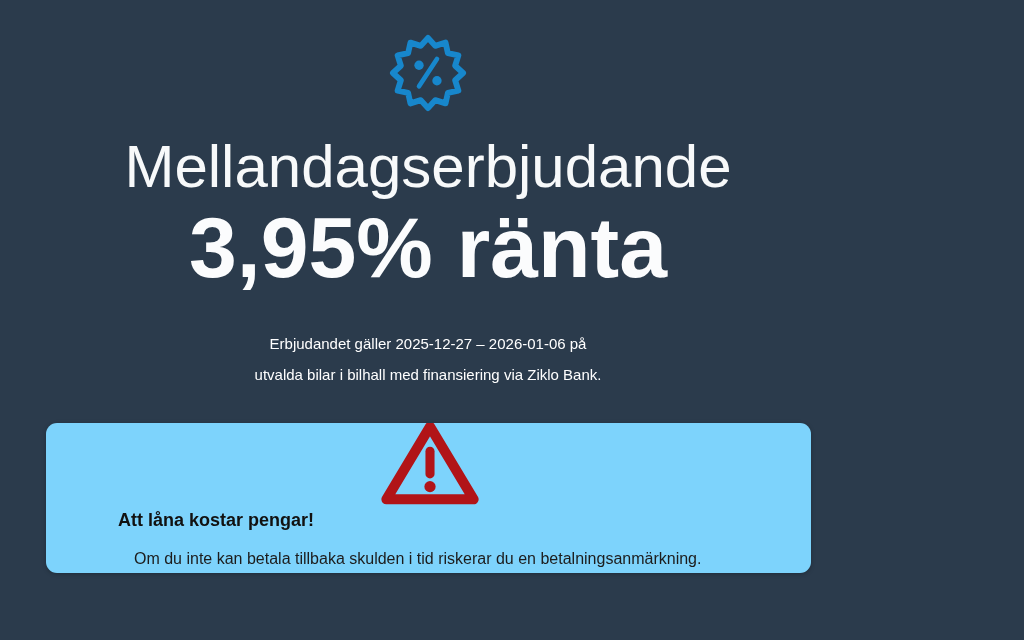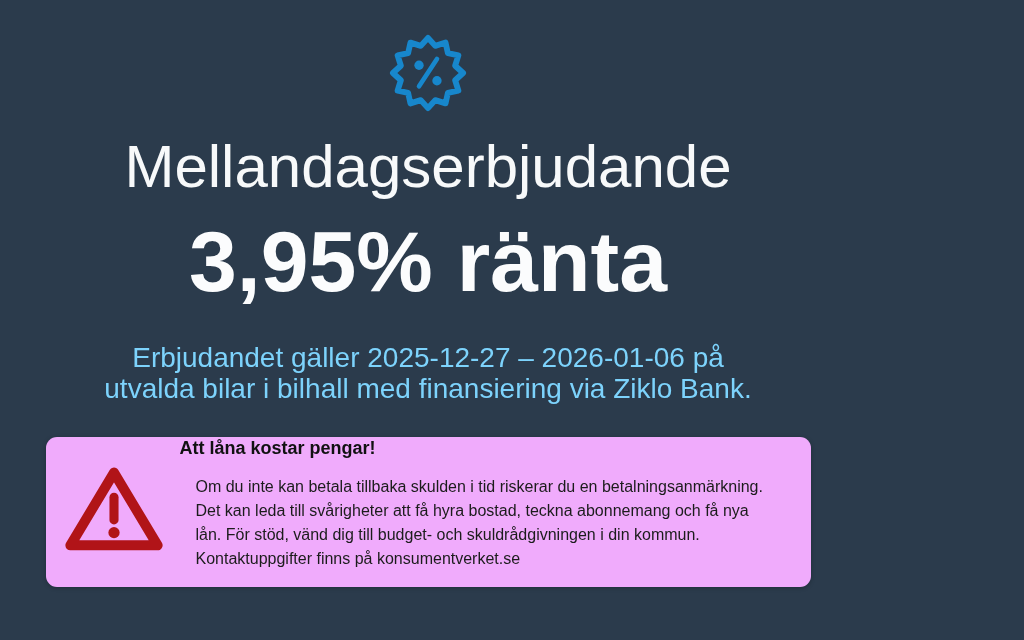--- a/index.html
+++ b/index.html
@@ -32,46 +32,45 @@
   .title {
     margin-top: 22px;
     font-size: 60px;
     font-weight: 400;
     line-height: 66px;
     color: #f7f9fa;
     letter-spacing: 0px;
     text-align: center;
   }
   .rate {
-    margin-top: 14px;
     font-size: 86px;
     font-weight: 700;
     line-height: 94px;
     color: #fbfcfd;
     text-align: center;
   }
   .subtitle {
     margin-top: 34px;
-    font-size: 28px;
+    font-size: 15px;
     font-weight: 400;
     line-height: 31px;
-    color: #7dd3fc;
+    color: #ffffff;
     text-align: center;
     white-space: pre-line;
   }
   .warning-card {
     box-sizing: border-box;
     margin-top: 33px;
     width: 765px;
     height: 150px;
-    background: #f0abfc;
+    background: #7dd3fc;
     border-radius: 11px;
     box-shadow: 0 1px 4px rgba(0,0,0,0.25);
     display: flex;
-    flex-direction: row;
+    flex-direction: column;
     align-items: center;
     padding: 0 14px 0 18px;
     overflow: hidden;
   }
   .warning-triangle {
     flex: 0 0 auto;
     width: 100px;
     height: 92px;
     margin-top: -6px;
   }

